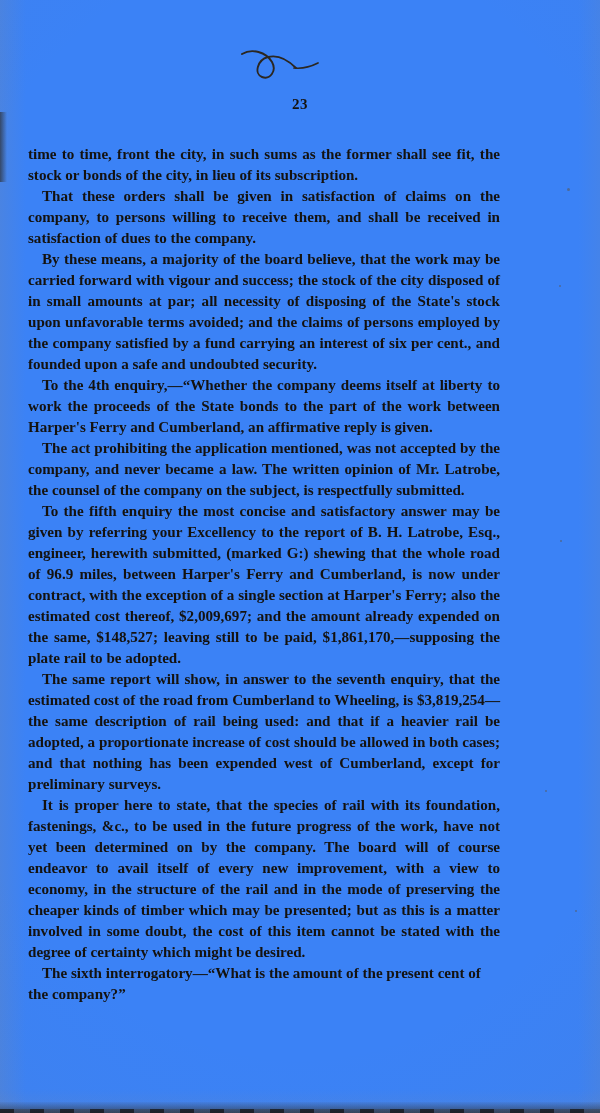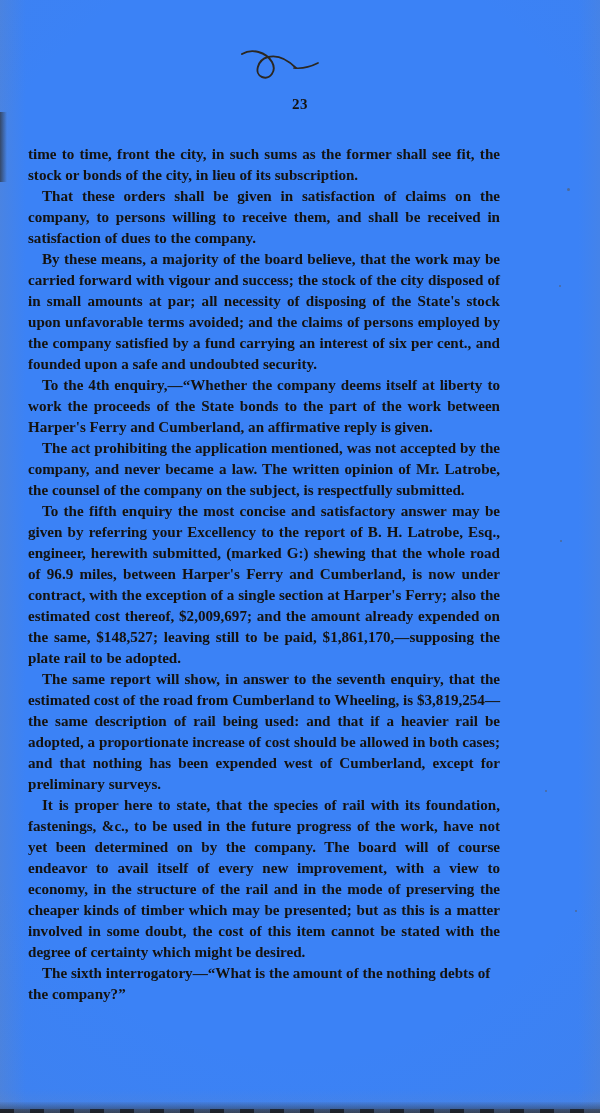--- a/index.html
+++ b/index.html
@@ -116,21 +116,21 @@
 
   <div class="body-text">
     <p class="noindent">time to time, front the city, in such sums as the former shall see fit, the stock or bonds of the city, in lieu of its subscription.</p>
     <p>That these orders shall be given in satisfaction of claims on the company, to persons willing to receive them, and shall be received in satisfaction of dues to the company.</p>
     <p>By these means, a majority of the board believe, that the work may be carried forward with vigour and success; the stock of the city disposed of in small amounts at par; all necessity of disposing of the State's stock upon unfavorable terms avoided; and the claims of persons employed by the company satisfied by a fund carrying an interest of six per cent., and founded upon a safe and undoubted security.</p>
     <p>To the 4th enquiry,—“Whether the company deems itself at liberty to work the proceeds of the State bonds to the part of the work between Harper's Ferry and Cumberland, an affirmative reply is given.</p>
     <p>The act prohibiting the application mentioned, was not accepted by the company, and never became a law.   The written opinion of Mr. Latrobe, the counsel of the company on the subject, is respectfully submitted.</p>
     <p>To the fifth enquiry the most concise and satisfactory answer may be given by referring your Excellency to the report of B. H. Latrobe, Esq., engineer, herewith submitted, (marked G:) shewing that the whole road of 96.9 miles, between Harper's Ferry and Cumberland, is now under contract, with the exception of a single section at Harper's Ferry; also the estimated cost thereof, $2,009,697; and the amount already expended on the same, $148,527; leaving still to be paid, $1,861,170,—supposing the plate rail to be adopted.</p>
     <p>The same report will show, in answer to the seventh enquiry, that the estimated cost of the road from Cumberland to Wheeling, is $3,819,254—the same description of rail being used: and that if a heavier rail be adopted, a proportionate increase of cost should be allowed in both cases; and that nothing has been expended west of Cumberland, except for preliminary surveys.</p>
     <p>It is proper here to state, that the species of rail with its foundation, fastenings, &amp;c., to be used in the future progress of the work, have not yet been determined on by the company.   The board will of course endeavor to avail itself of every new improvement, with a view to economy, in the structure of the rail and in the mode of preserving the cheaper kinds of timber which may be presented; but as this is a matter involved in some doubt, the cost of this item cannot be stated with the degree of certainty which might be desired.</p>
-    <p class="last">The sixth interrogatory—“What is the amount of the nothing debts of the company?”</p>
+    <p class="last">The sixth interrogatory—“What is the amount of the present cent of the company?”</p>
   </div>
 
   <span class="speck" style="left:567px; top:188px; width:3px; height:3px;"></span>
   <span class="speck" style="left:559px; top:285px; width:2px; height:2px;"></span>
   <span class="speck" style="left:560px; top:540px; width:2px; height:2px;"></span>
   <span class="speck" style="left:545px; top:790px; width:2px; height:2px;"></span>
   <span class="speck" style="left:575px; top:910px; width:2px; height:2px;"></span>
 
   <div class="scan-edge-left"></div>
   <div class="scan-edge-bottom"></div>

